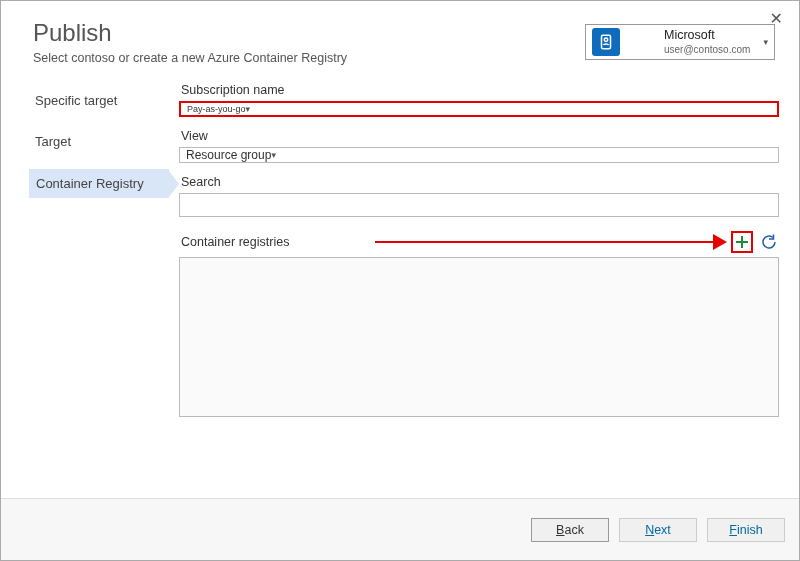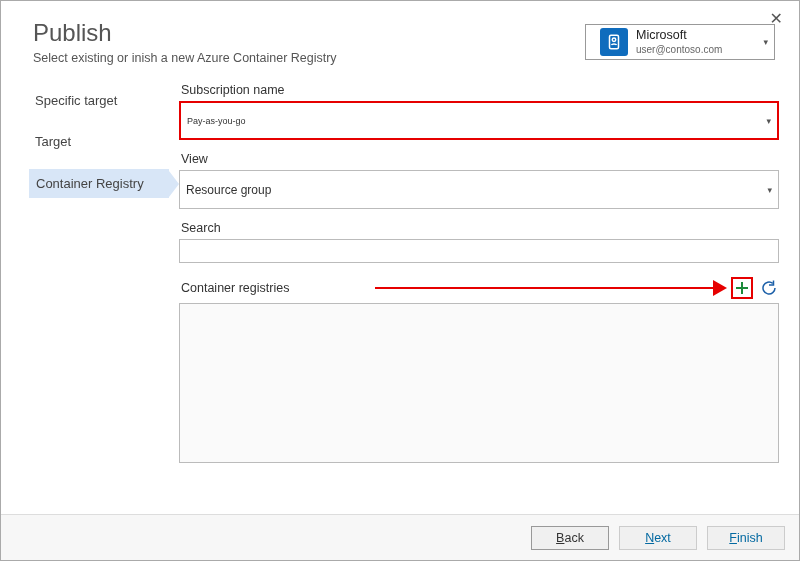--- a/index.html
+++ b/index.html
@@ -38,23 +38,24 @@
   .subtitle {
     font-size: 12.5px;
     color: #555;
     margin: 4px 0 0 0;
   }
   .account-box {
     border: 1px solid #999;
     min-width: 190px;
     display: flex;
     align-items: center;
-    padding: 3px 14px;
-    position: relative;
-    background: #fff;
+    padding: 3px 6px;
+    position: relative;
+    background: #fff;
+    gap: 36px;
   }
   .account-icon {
     width: 28px; height: 28px;
     background: #0F6CBD;
     border-radius: 3px;
     display: flex;
     align-items: center;
     justify-content: center;
     margin-right: 8px;
   }
@@ -105,24 +106,23 @@
     padding-left: 10px;
   }
   .field-label {
     font-size: 12.5px;
     color: #333;
     margin: 0 0 4px 2px;
   }
   .dropdown {
     border: 1px solid #bbb;
     background: #fff;
-    height: 39px;
-    display: flex;
-    align-items: center;
-    justify-content: space-between;
+    height: 16px;
+    display: flex;
+    align-items: center;
     padding: 0 6px;
     font-size: 12px;
     color: #333;
     cursor: pointer;
   }
   .dropdown .caret { font-size: 9px; color: #555; }
   .dropdown.highlight { border: 2px solid #E60000; }
   .textbox {
     border: 1px solid #bbb;
     height: 24px;
@@ -179,21 +179,21 @@
   .listbox {
     border: 1px solid #bbb;
     background: #fafafa;
     height: 160px;
     margin-top: 4px;
   }
 
   .footer {
     position: absolute;
     bottom: 0; left: 0; right: 0;
-    height: 46px;
+    height: 62px;
     border-top: 1px solid #ddd;
     background: #f7f7f7;
     display: flex;
     justify-content: flex-end;
     align-items: center;
     padding: 0 14px;
     gap: 10px;
   }
   .btn {
     min-width: 78px;
@@ -213,21 +213,21 @@
   .mn { text-decoration: underline; }
 </style>
 </head>
 <body>
 
 <div class="close-x">✕</div>
 
 <div class="header-area">
   <div>
     <h1 class="title">Publish</h1>
-    <p class="subtitle">Select existing or inish a new Azure Container Registry</p>
+    <p class="subtitle">Select contoso or create a new Azure Container Registry</p>
   </div>
   <div class="account-box">
     <div class="account-icon">
       <svg width="18" height="18" viewBox="0 0 24 24" fill="none" stroke="#fff" stroke-width="2">
         <rect x="6" y="3" width="12" height="18" rx="2"></rect>
         <circle cx="12" cy="9" r="2.3"></circle>
         <path d="M8.5 16c1-2 6-2 7 0"></path>
       </svg>
     </div>
     <div class="account-text">

